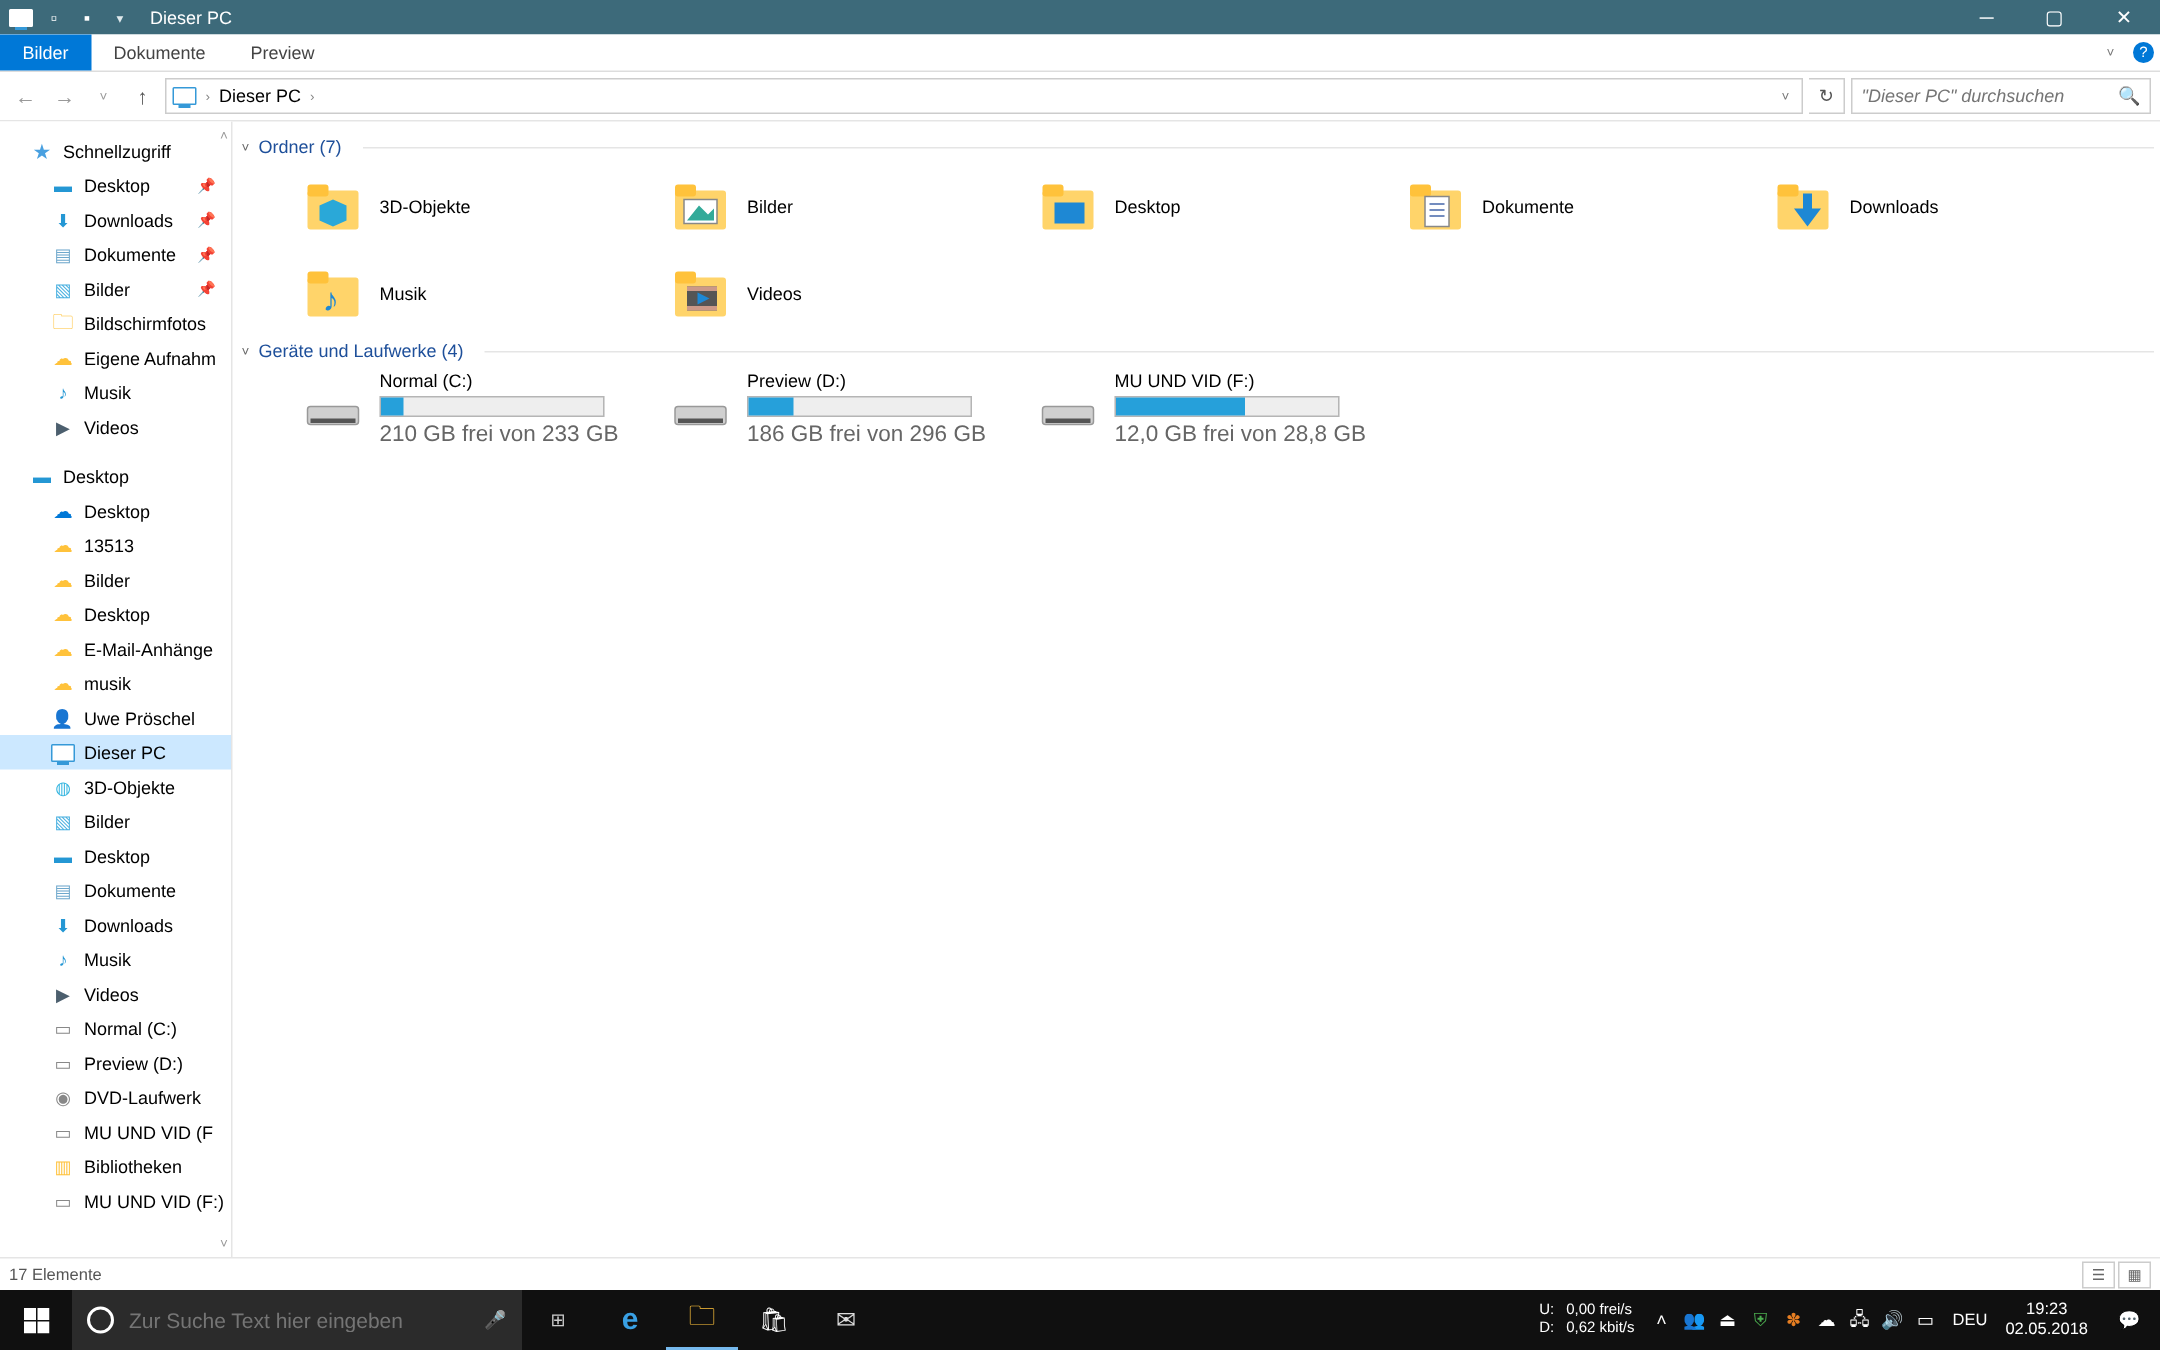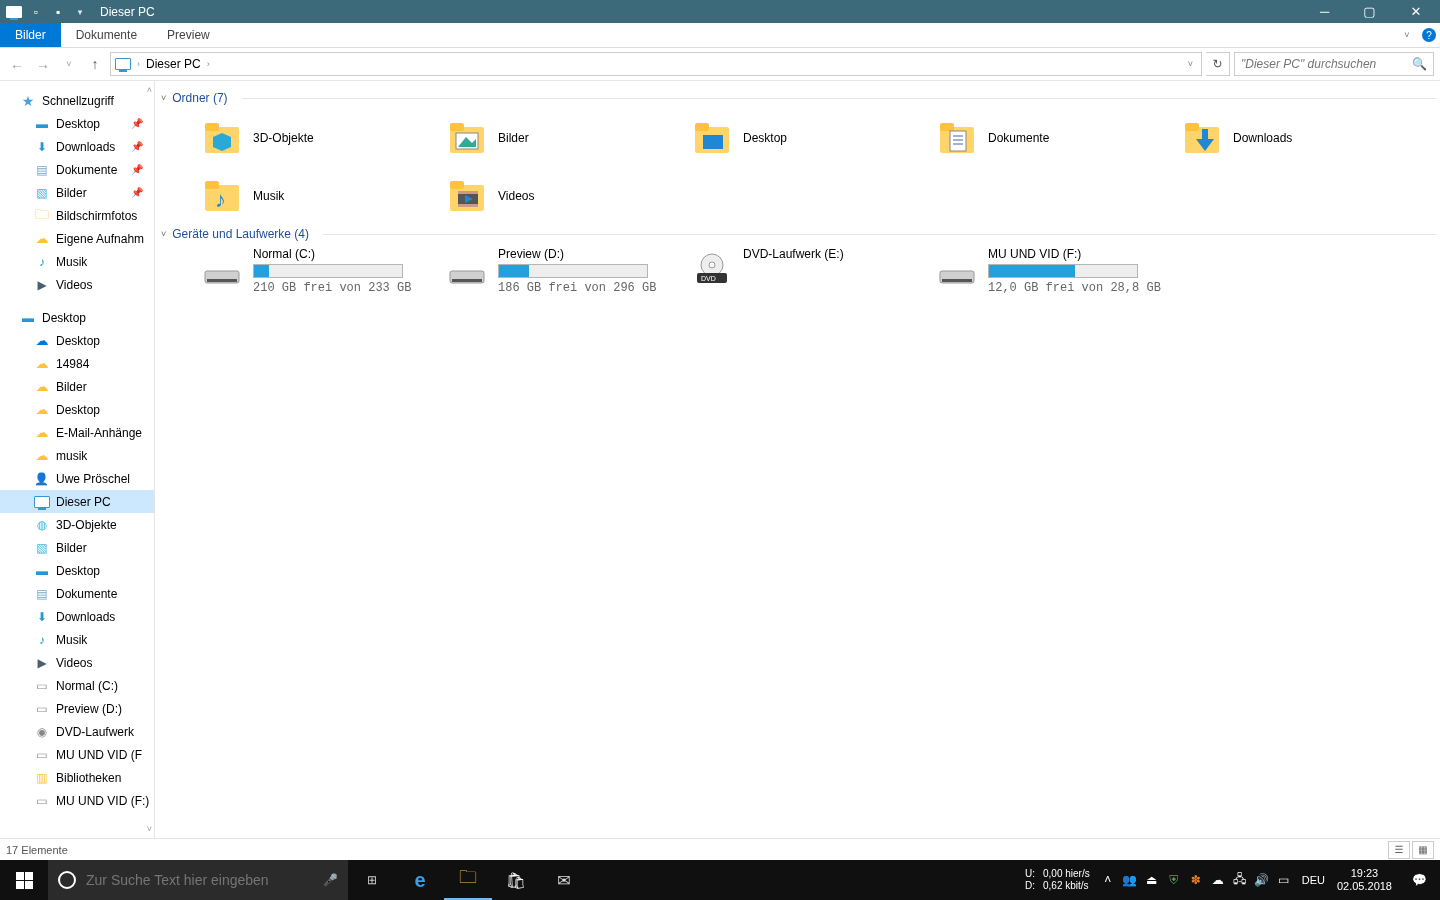--- a/index.html
+++ b/index.html
@@ -58,21 +58,21 @@
 .folder-item { width: 245px; height: 58px; display: flex; align-items: center; gap: 10px; padding-top:4px; }
 .folder-icon { width: 42px; height: 42px; display:flex; align-items:center; justify-content:center; }
 .folder-label { font-size: 12px; color: #000; }
 
 .drive-item { width: 245px; height: 58px; display: flex; gap: 10px; padding-top:2px; }
 .drive-icon { width: 42px; height: 42px; display:flex; align-items:flex-end; justify-content:center; }
 .drive-info { display:flex; flex-direction:column; gap:3px; padding-top:2px; }
 .drive-name { font-size: 12px; }
 .drive-bar { width: 150px; height: 14px; border: 1px solid #b5b5b5; background: #eee; position: relative; }
 .drive-bar .fill { position:absolute; left:0; top:0; bottom:0; background:#26a0da; }
-.drive-free { font-size: 12px; color: #666; font-family: Liberation Mono, monospace; }
+.drive-free { font-size: 15px; color: #666; }
 
 
 .statusbar { height: 22px; border-top: 1px solid #e5e5e5; display: flex; align-items: center; padding: 0 6px; font-size: 11px; color:#555; background:#fff; }
 .statusbar .spacer { flex:1; }
 .statusbar .viewbtn { width:22px; height:18px; border:1px solid #ccc; display:flex; align-items:center; justify-content:center; margin-left:2px; font-size:10px; color:#666; }
 
 
 .taskbar { height: 40px; background: #101010; display: flex; align-items: center; color: #fff; }
 .taskbar .start { width: 48px; height:40px; display:flex; align-items:center; justify-content:center; }
 .taskbar .cortana { width: 300px; height: 40px; background: #2b2b2b; display:flex; align-items:center; padding: 0 10px; gap:10px; color:#ccc; }
@@ -195,21 +195,21 @@
     <div class="nav-item">
         <span class="nav-icon" style="color:#2497d4;">▬</span>
         <span>Desktop</span>
       </div>
     <div class="nav-item l2">
         <span class="nav-icon cloud">☁</span>
         <span>Desktop</span>
       </div>
     <div class="nav-item l3">
         <span class="nav-icon cloud-y">☁</span>
-        <span>14984</span>
+        <span>13513</span>
       </div>
     <div class="nav-item l3">
         <span class="nav-icon cloud-y">☁</span>
         <span>Bilder</span>
       </div>
     <div class="nav-item l3">
         <span class="nav-icon cloud-y">☁</span>
         <span>Desktop</span>
       </div>
     <div class="nav-item l3">
@@ -398,33 +398,20 @@
               <rect x="4" y="14" width="34" height="12" rx="2" fill="#d0d0d0" stroke="#999"></rect>
               <rect x="6" y="22" width="30" height="3" fill="#555"></rect>
             </svg>
           </div>
           <div class="drive-info">
             <div class="drive-name">Preview (D:)</div>
             <div class="drive-bar">
               <div class="fill" style="width:20%"></div>
             </div>
             <div class="drive-free">186 GB frei von 296 GB</div>
-          </div>
-        </div>
-        <div class="drive-item">
-          <div class="drive-icon">
-            <svg width="42" height="34">
-              <circle cx="21" cy="12" r="11" fill="#eee" stroke="#999"></circle>
-              <circle cx="21" cy="12" r="3" fill="#fff" stroke="#999"></circle>
-              <rect x="6" y="20" width="30" height="10" rx="2" fill="#333"></rect>
-              <text x="10" y="28" font-size="7" fill="#fff">DVD</text>
-            </svg>
-          </div>
-          <div class="drive-info">
-            <div class="drive-name">DVD-Laufwerk (E:)</div>
           </div>
         </div>
         <div class="drive-item">
           <div class="drive-icon">
             <svg width="42" height="30">
               <rect x="4" y="14" width="34" height="12" rx="2" fill="#d0d0d0" stroke="#999"></rect>
               <rect x="6" y="22" width="30" height="3" fill="#555"></rect>
             </svg>
           </div>
           <div class="drive-info">
@@ -472,21 +459,21 @@
   <div class="tb-item">
       <span style="font-size:16px;">🛍</span>
     </div>
   <div class="tb-item">
       <span style="color:#ddd;font-size:16px;">✉</span>
     </div>
   <div class="spacer"></div>
   <div class="net">
     <div class="net-row">
         <span>U:</span>
-        <span>0,00 hier/s</span>
+        <span>0,00 frei/s</span>
       </div>
     <div class="net-row">
         <span>D:</span>
         <span>0,62 kbit/s</span>
       </div>
   </div>
   <div class="tray">
     <span class="ic">˄</span>
     <span class="ic">👥</span>
     <span class="ic">⏏</span>

